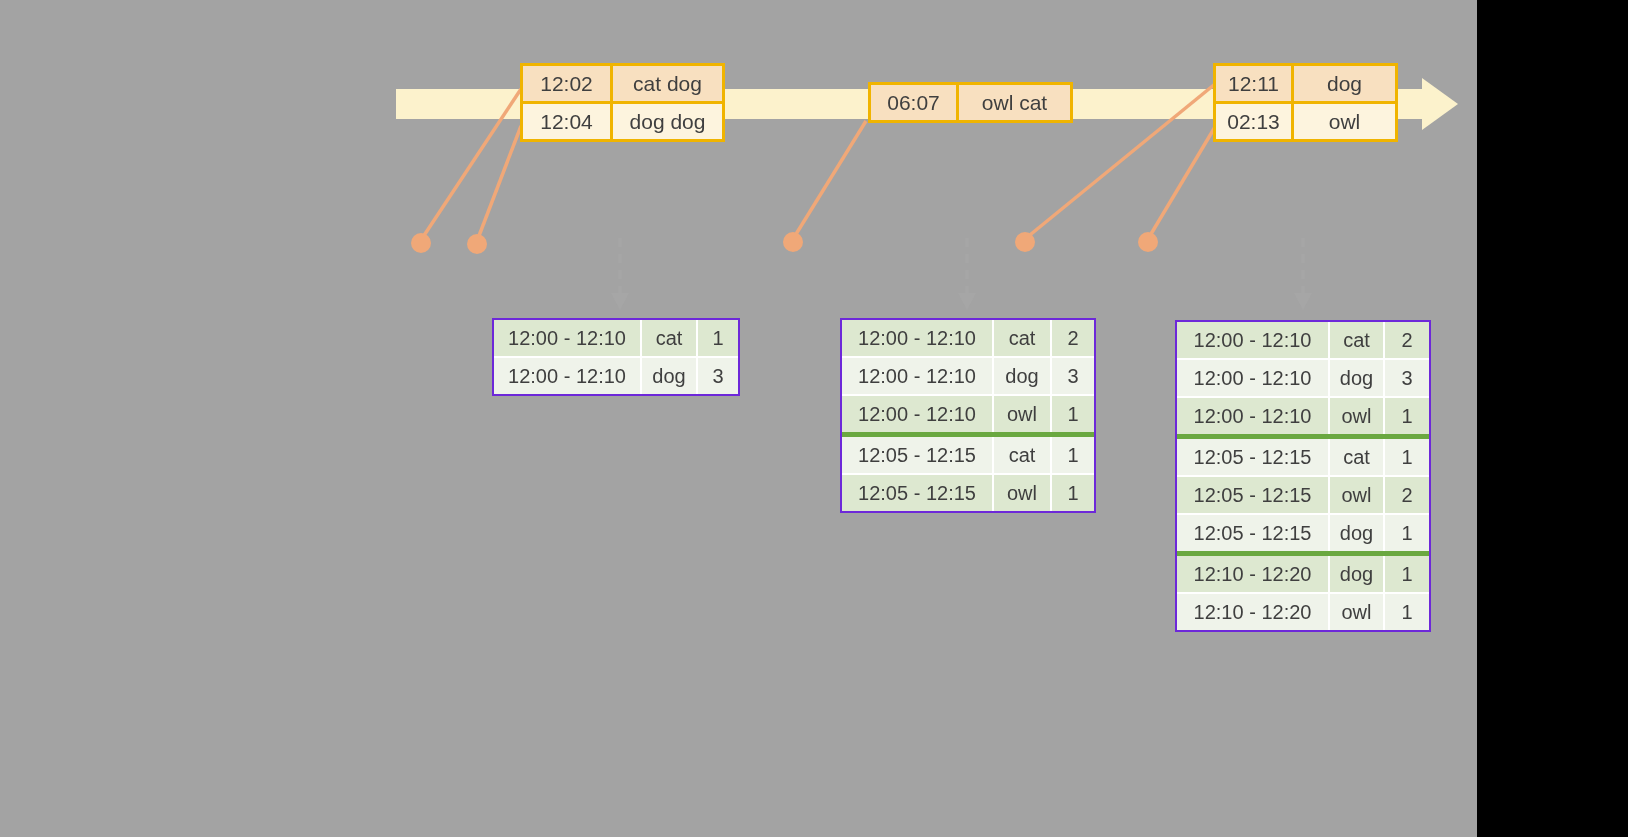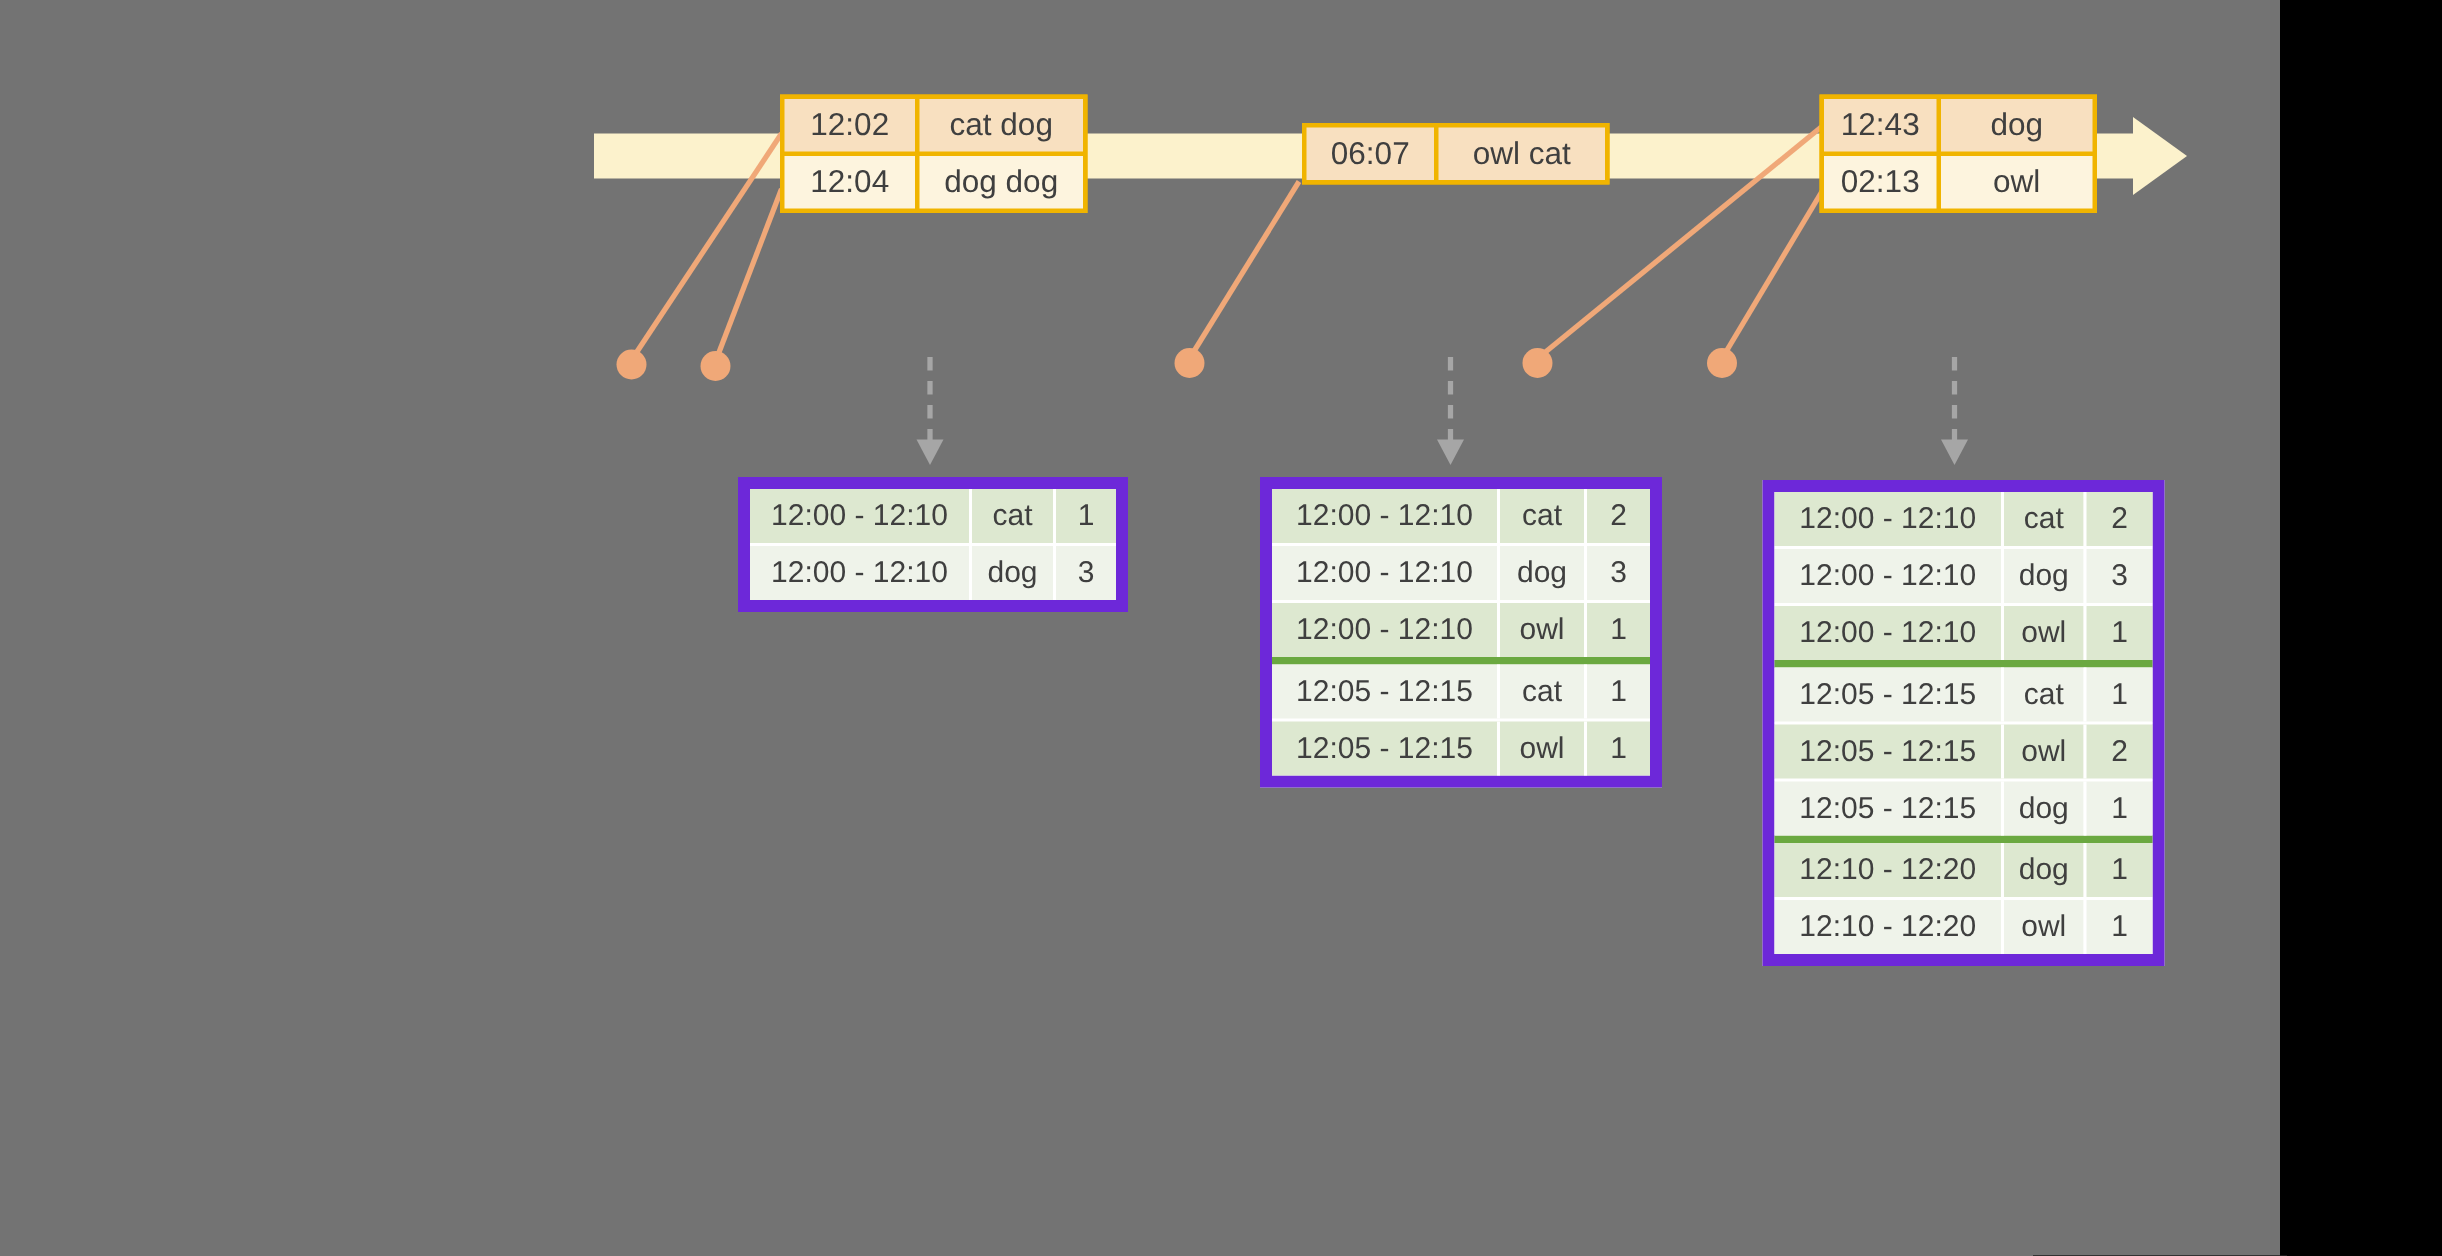--- a/index.html
+++ b/index.html
@@ -1,35 +1,35 @@
 <!DOCTYPE html>
 <html><head>
 <meta charset="utf-8">
 <style>
   html,body{margin:0;padding:0;background:#000;}
   #canvas{
-    position:relative;width:1477px;height:837px;background:#737373;overflow:hidden;
-    font-family:"Liberation Sans","DejaVu Sans",sans-serif;color:#3f3f3f;padding-left:43px;
+    position:relative;width:1477px;height:837px;background:#a3a3a3;overflow:hidden;
+    font-family:"Liberation Sans","DejaVu Sans",sans-serif;color:#3f3f3f;
   }
   
   .band{position:absolute;left:396px;top:89px;width:1026px;height:30px;background:#FCF2CC;}
   
   #overlay{position:absolute;left:0;top:0;width:1628px;height:837px;}
   
   .etable{position:absolute;border:3px solid #F0B400;display:block;background:#F0B400;}
   .erow{display:grid;}
   .erow + .erow{margin-top:3px;}
   .ecell{height:35px;display:flex;align-items:center;justify-content:center;
          font-size:21px;}
   .ecell + .ecell{margin-left:3px;}
   .erow{grid-gap:0;}
   .fill-peach{background:#F8E0C0;}
   .fill-cream{background:#FDF4DE;}
   
-  .gtable{position:absolute;border:8px solid #6d28d9;background:#fff;}
+  .gtable{position:absolute;border:2px solid #6d28d9;background:#fff;}
   .grow{display:grid;}
   .grow + .grow{border-top:2px solid #FFFFFF;}
   .grow.group-start{border-top:5px solid #6AA840;}
   .gcell{height:36px;display:flex;align-items:center;justify-content:center;
          font-size:20px;}
   .gcell + .gcell{border-left:2px solid #FFFFFF;}
   .row-dark  .gcell{background:#DDE8D0;}
   .row-light .gcell{background:#EFF3EA;}
   
   .cols-et1{grid-template-columns:87px 112px;}
@@ -85,21 +85,21 @@
 
   <div class="etable" style="left:868px;top:82px;">
     <div class="erow cols-et2">
       <div class="ecell fill-peach">06:07</div>
       <div class="ecell fill-peach">owl cat</div>
     </div>
   </div>
 
   <div class="etable" style="left:1213px;top:63px;">
     <div class="erow cols-et3">
-      <div class="ecell fill-peach">12:43</div>
+      <div class="ecell fill-peach">12:11</div>
       <div class="ecell fill-peach">dog</div>
     </div>
     <div class="erow cols-et3">
       <div class="ecell fill-cream">02:13</div>
       <div class="ecell fill-cream">owl</div>
     </div>
   </div>
 
   <div class="gtable" style="left:492px;top:318px;">
     <div class="grow cols-rt1 row-dark">

